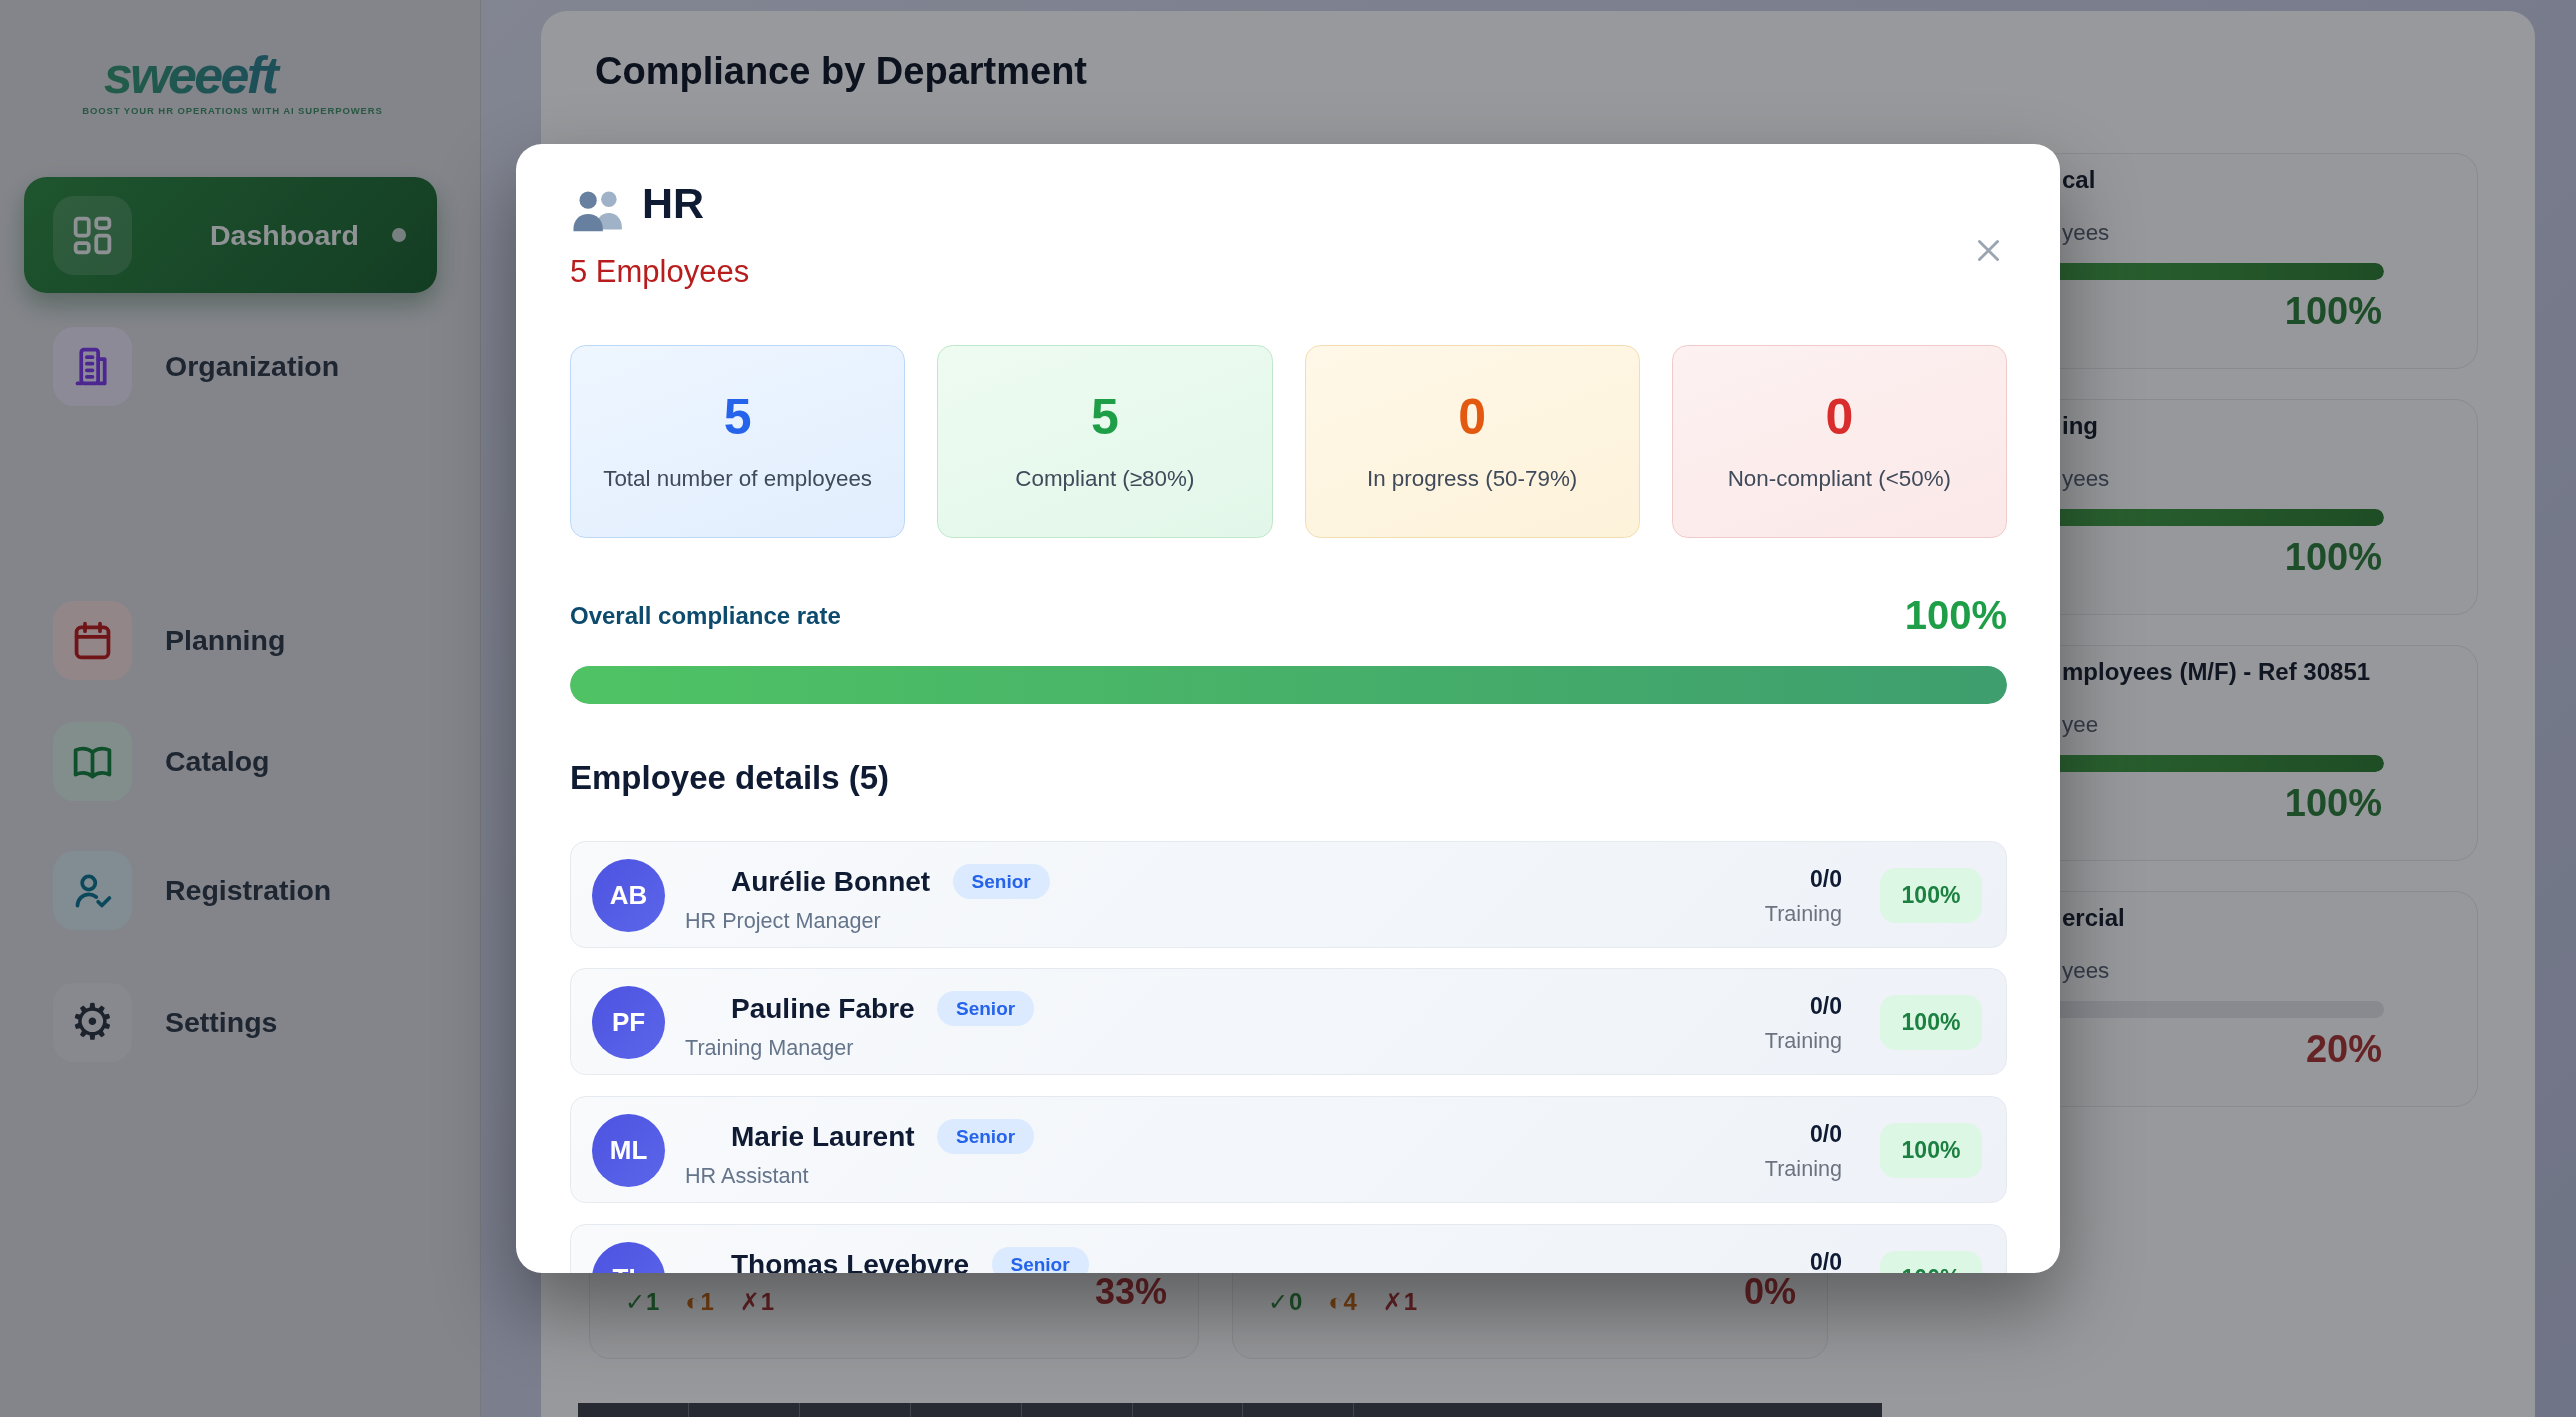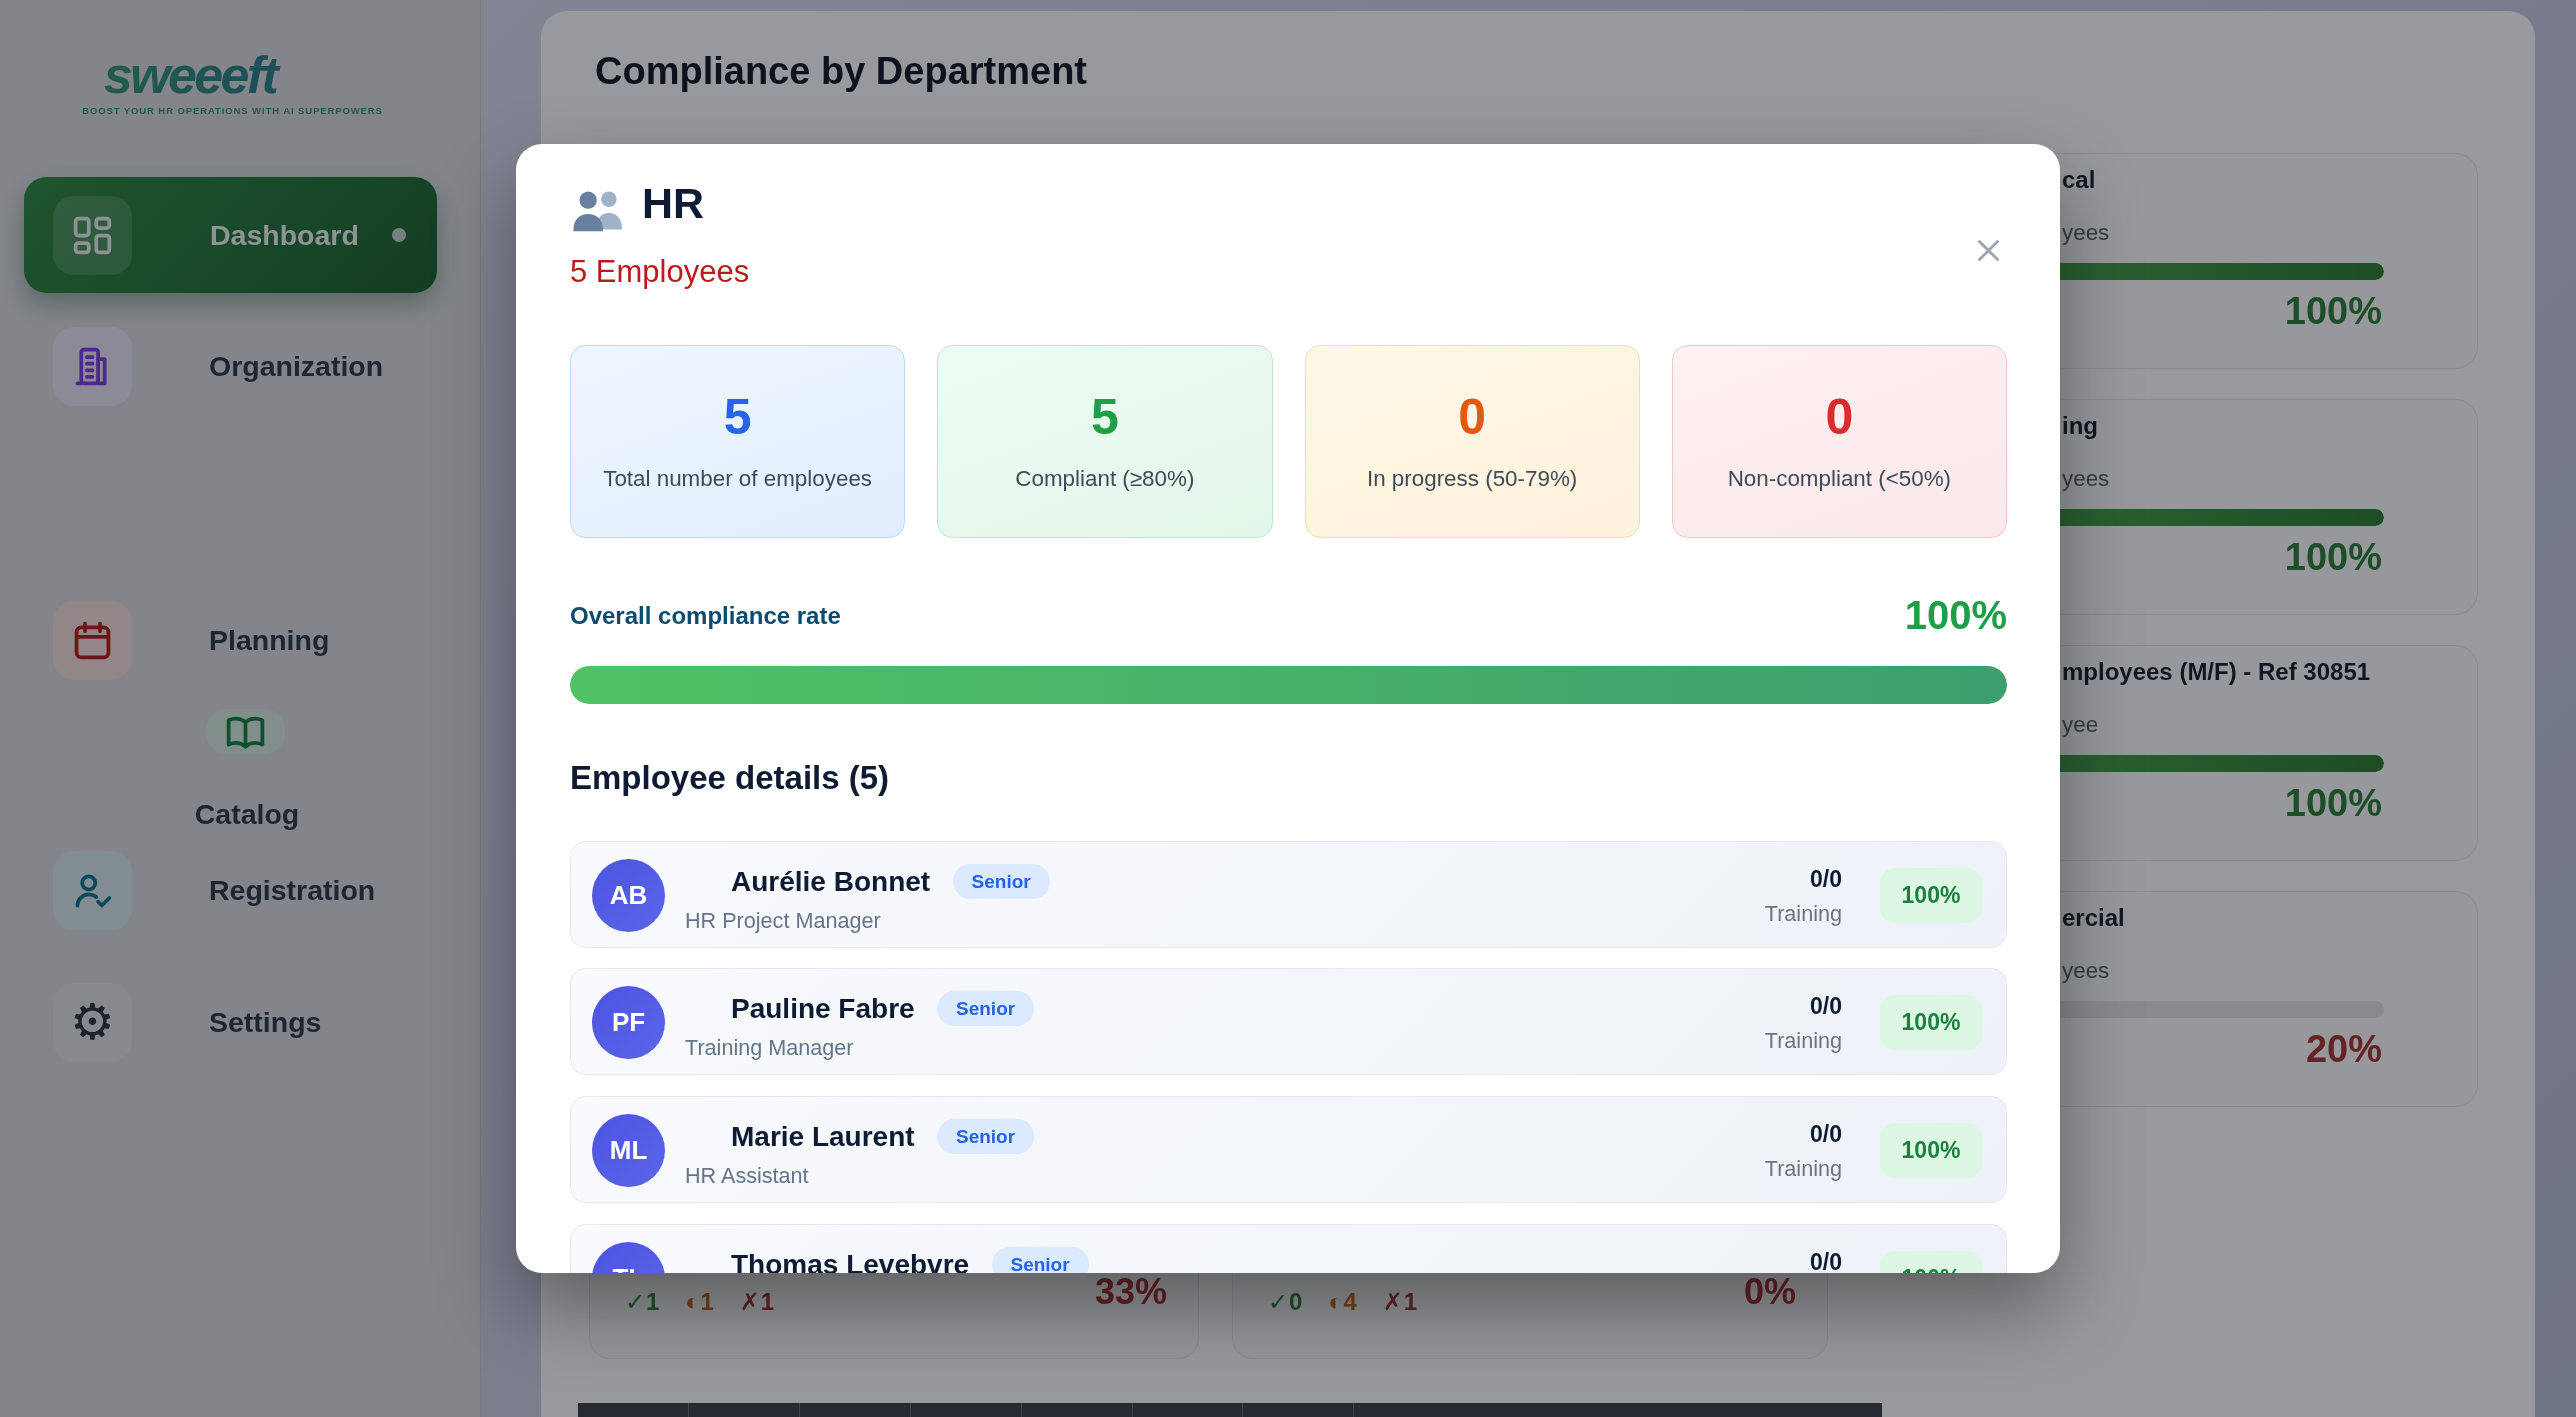--- a/index.html
+++ b/index.html
@@ -22,21 +22,21 @@
              font-size:9.5px; font-weight:700; letter-spacing:0.9px; color:#3e8f63; }
   .nav-active { position:absolute; left:24px; top:177px; width:413px; height:116px;
                 border-radius:22.4px; background:linear-gradient(135deg,#2e8b43,#1c6130);
                 box-shadow:0 12px 24px rgba(20,80,40,.35); display:flex; align-items:center;gap:45px; }
   .nav-active .tile { width:79px; height:79px; margin-left:29px; border-radius:21px;
                       background:rgba(255,255,255,.15); display:flex; align-items:center; justify-content:center; }
   .nav-active .lbl { margin-left:33px; font-size:28.5px; font-weight:700; color:#f2f4f3; }
   .nav-dot { position:absolute; right:31px; top:50%; margin-top:-7px; width:14px; height:14px;
              border-radius:50%; background:#c9d3cd; }
   .nav-item { position:absolute; left:24px; width:413px; height:104px; display:flex; align-items:center;
-              border-radius:22.4px;gap:44px; }
+              border-radius:22.4px; }
   .nav-item .tile { width:79px; height:79px; margin-left:29px; border-radius:21px;
                     display:flex; align-items:center; justify-content:center; }
   .nav-item .lbl { margin-left:33px; font-size:28.5px; font-weight:700; color:#2e3947; }
   .t-org  { background:#ece6f7; } .t-fore { background:#f3ead1; }
   .t-plan { background:#f6dede; } .t-cat  { background:#d9edе2; background:#d9ede2; }
   .t-reg  { background:#d8eaee; } .t-set  { background:#e3e4e7; }
   .gear-glyph { font-family:"DejaVu Sans",sans-serif; font-size:50px; color:#2b3440; line-height:1; }
 
   
   .main-panel { position:absolute; left:541px; top:11.2px; width:1994px; height:1468px;
@@ -159,21 +159,21 @@
     <div class="nav-item" style="top:588px;">
       <span class="tile t-plan">
         <svg width="45" height="45" viewBox="0 0 24 24" fill="none" stroke="#b91c1c" stroke-width="2" stroke-linecap="round" stroke-linejoin="round">
           <rect x="3.5" y="5" width="17" height="16" rx="2.5"></rect>
           <path d="M3.5 10h17M8 3v4M16 3v4"></path>
         </svg>
       </span>
       <span class="lbl">Planning</span>
     </div>
 
-    <div class="nav-item" style="top:709px;flex-direction:column;">
+    <div class="nav-item" style="top:709px;">
       <span class="tile t-cat">
         <svg width="45" height="45" viewBox="0 0 24 24" fill="none" stroke="#15803d" stroke-width="2" stroke-linecap="round" stroke-linejoin="round">
           <path d="M12 7c-2.5-2-6-2.3-9-1v13c3-1.3 6.5-1 9 1 2.5-2 6-2.3 9-1V6c-3-1.3-6.5-1-9 1z"></path>
           <path d="M12 7v13"></path>
         </svg>
       </span>
       <span class="lbl">Catalog</span>
     </div>
 
     <div class="nav-item" style="top:838px;">

